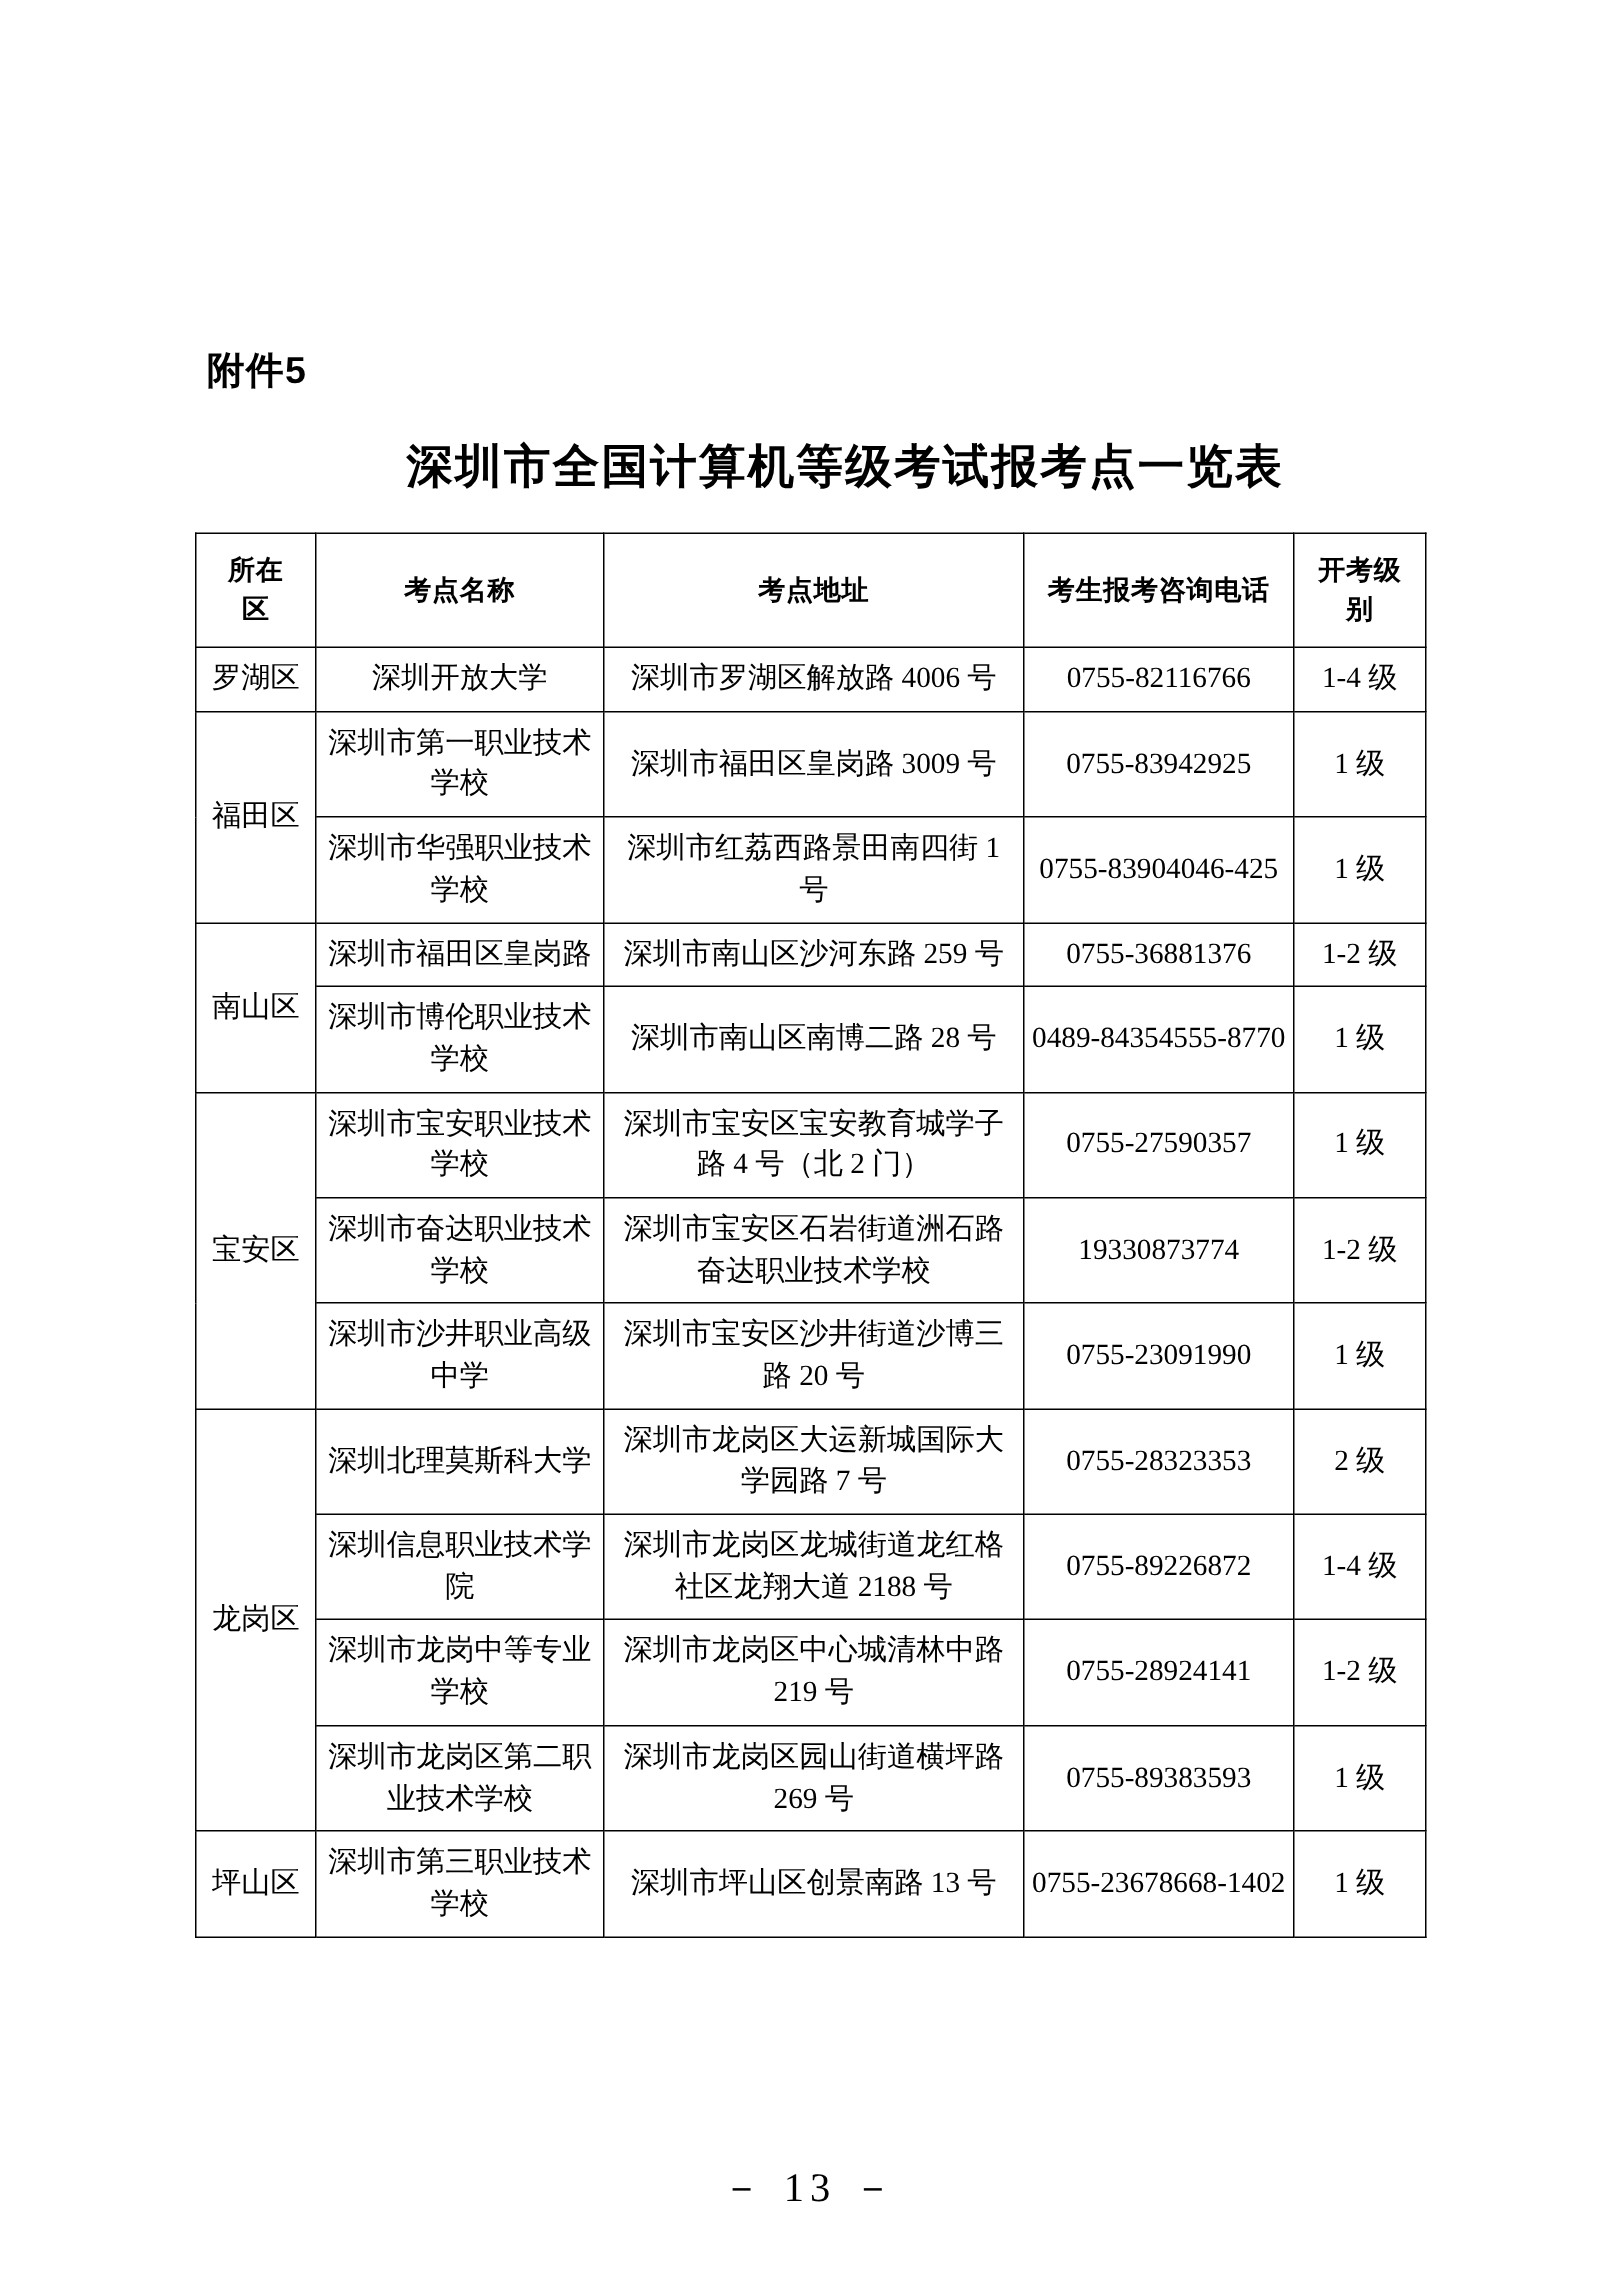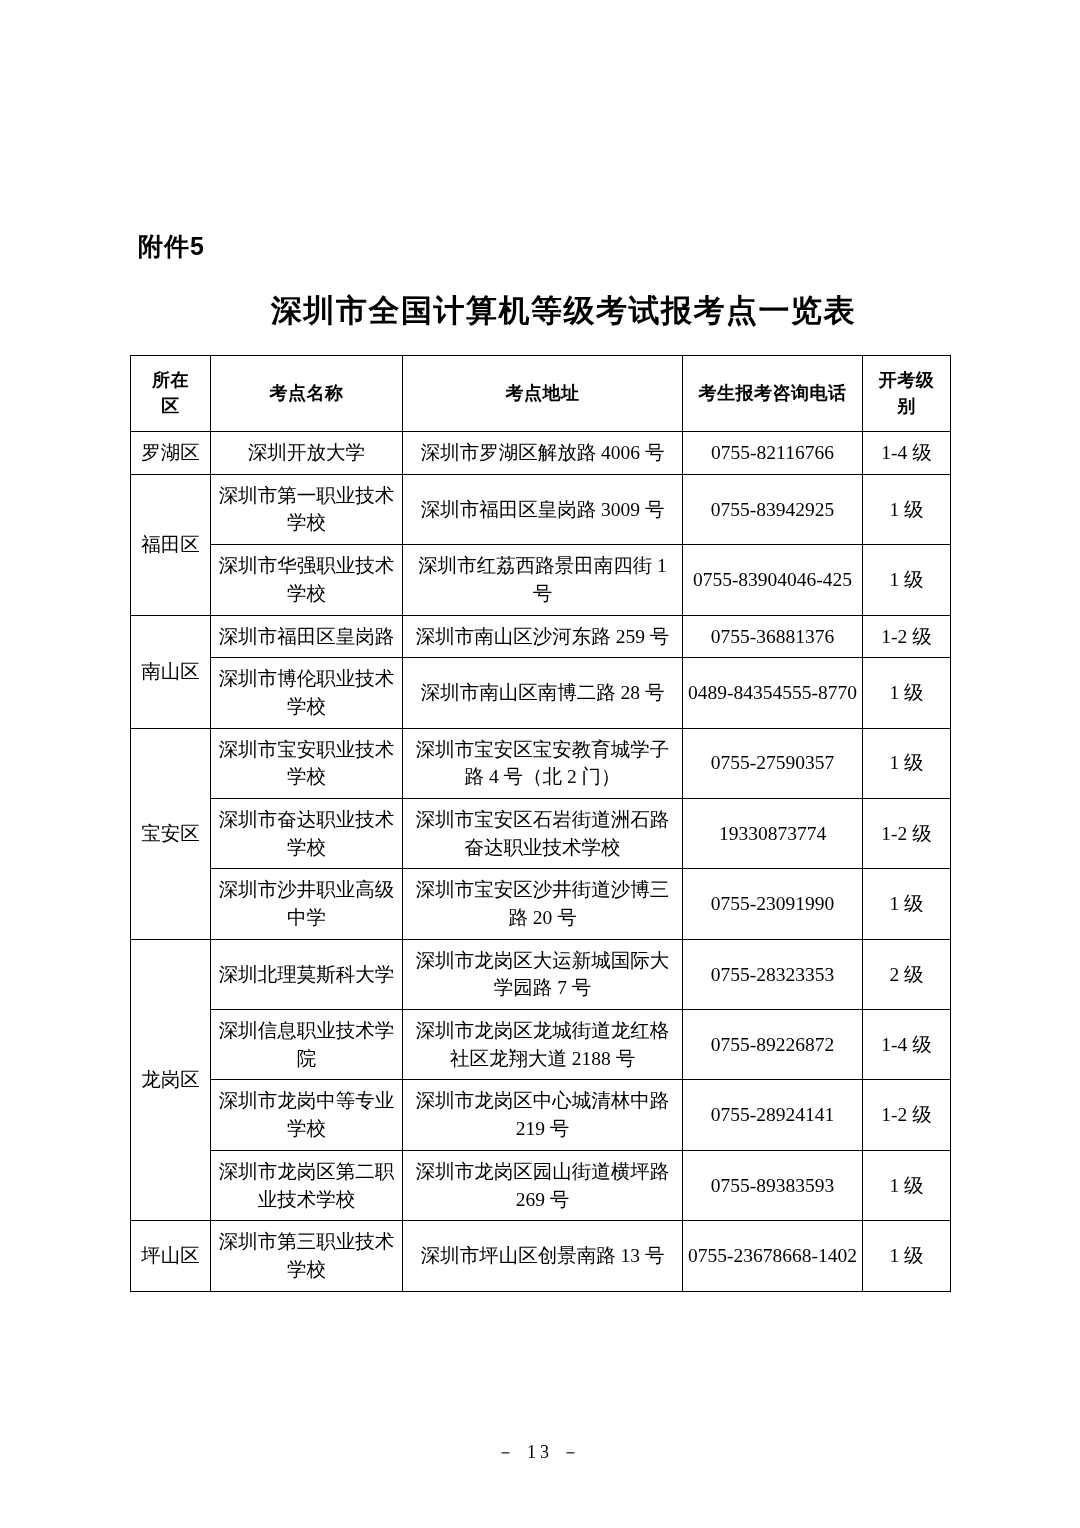--- a/index.html
+++ b/index.html
@@ -74,21 +74,21 @@
   .col-level { width: 88px; }
   td.district-cell {
     font-size: 19.5px;
   }
   .page-number {
     position: absolute;
     left: 0;
     right: 0;
     top: 1428px;
     text-align: center;
-    font-size: 18px;
+    font-size: 27px;
     font-family: "Liberation Serif", "DejaVu Serif", serif;
     letter-spacing: 4px;
   }
 </style>
 </head>
 <body>
 
 <div class="page">
 
   <div class="attachment-label">附件5</div>

